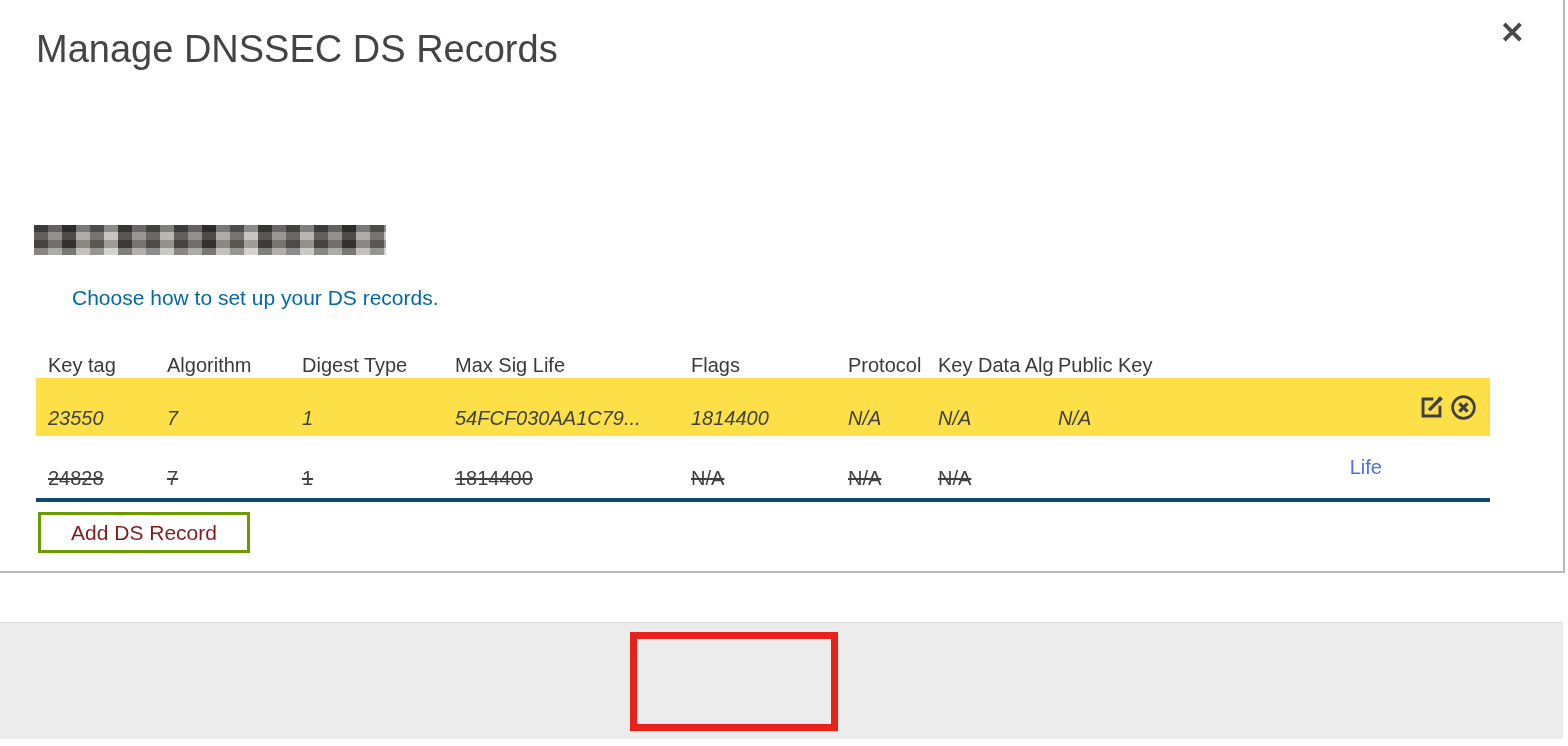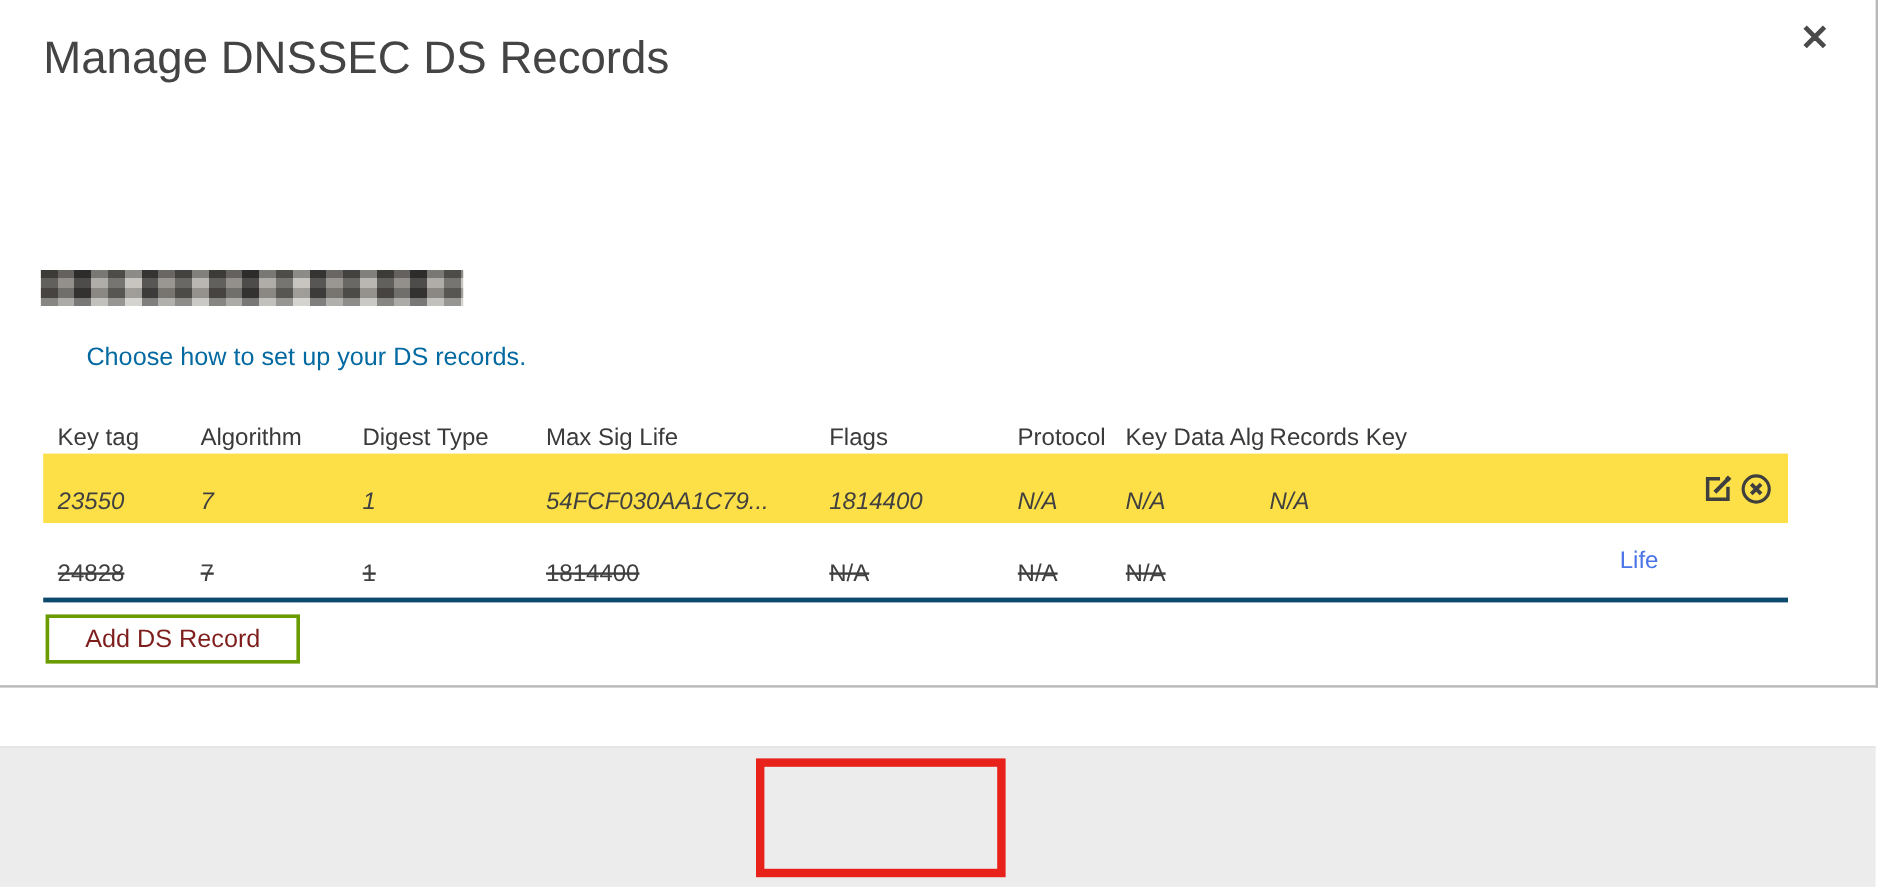--- a/index.html
+++ b/index.html
@@ -87,21 +87,21 @@
   <div class="ds-table">
 
     <div class="trow thead">
       <div class="cell">Key tag</div>
       <div class="cell">Algorithm</div>
       <div class="cell">Digest Type</div>
       <div class="cell">Max Sig Life</div>
       <div class="cell">Flags</div>
       <div class="cell">Protocol</div>
       <div class="cell">Key Data Alg</div>
-      <div class="cell">Records Key</div>
+      <div class="cell">Public Key</div>
       <div class="cell"></div>
     </div>
 
     <div class="trow tbody-row row-existing">
       <div class="cell">23550</div>
       <div class="cell">7</div>
       <div class="cell">1</div>
       <div class="cell">54FCF030AA1C79...</div>
       <div class="cell">1814400</div>
       <div class="cell">N/A</div>

